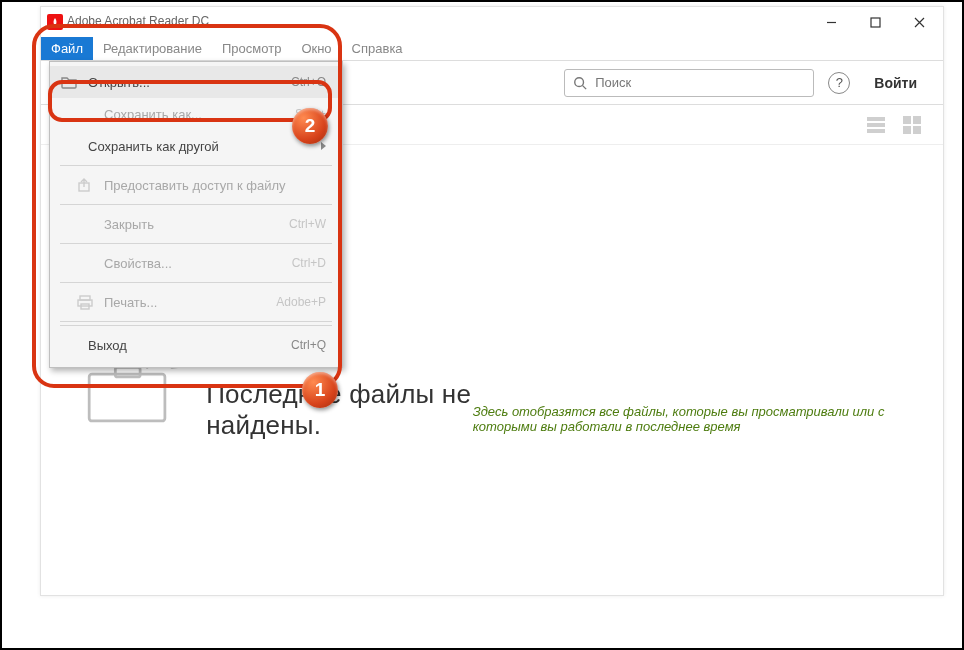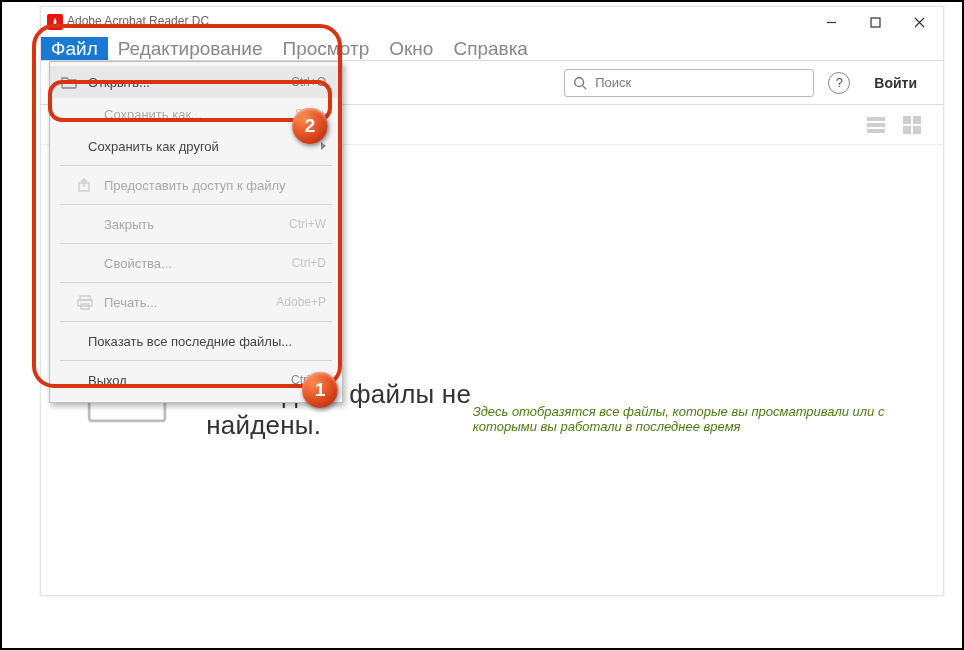--- a/index.html
+++ b/index.html
@@ -7,21 +7,21 @@
   .stage { width:964px; height:650px; position:relative; background:#fff; border:2px solid #000; }
   .window { position:absolute; left:38px; top:4px; right:18px; bottom:52px; background:#fff; border:1px solid #e2e2e2; box-shadow:0 0 4px rgba(0,0,0,.08);}
   .titlebar { height:30px; display:flex; align-items:center; justify-content:space-between; padding:0 2px 0 6px; }
   .title-left { display:flex; align-items:flex-start; gap:4px; }
   .acro-logo { width:16px; height:16px; background:#e11; border-radius:2px; display:flex; align-items:center; justify-content:center;}
   .acro-logo svg { width:10px; height:10px; }
   .title-text { font-size:12px; color:#666; }
   .winbtns { display:flex; }
   .winbtn { width:44px; height:30px; display:flex; align-items:center; justify-content:center; color:#333; }
   .winbtn svg { width:11px; height:11px; stroke:#333; stroke-width:1.2; fill:none; }
-  .menubar { height:24px; display:flex; align-items:stretch; border-bottom:1px solid #ddd; font-size:19px; color:#888; }
+  .menubar { height:24px; display:flex; align-items:stretch; border-bottom:1px solid #ddd; font-size:13px; color:#888; }
   .menu-item { padding:3px 10px; display:flex; align-items:center; }
   .menu-item.active { background:#1979d4; color:#fff; }
   .toolbar { height:44px; border-bottom:1px solid #ddd; display:flex; align-items:center; justify-content:flex-end; padding:0 16px; gap:14px; }
   .search { width:250px; height:28px; border:1px solid #bbb; border-radius:3px; display:flex; align-items:center; padding:0 8px; gap:8px; color:#777; cursor:text;}
   .search svg { width:14px; height:14px; stroke:#777; stroke-width:1.6; fill:none; }
   .search-text { font-size:13px; }
   .help-btn { width:22px; height:22px; border:1.5px solid #888; border-radius:50%; display:flex; align-items:center; justify-content:center; font-size:13px; color:#555; }
   .login-btn { font-size:14px; font-weight:600; color:#333; padding:6px 10px; }
   .subbar { height:40px; border-bottom:1px solid #eee; display:flex; align-items:center; justify-content:flex-end; padding:0 20px; gap:14px; color:#bbb;}
   .viewbtn { display:flex; align-items:center; justify-content:center;}
@@ -190,24 +190,20 @@
             <svg viewBox="0 0 16 16">
               <rect x="3" y="2" width="10" height="4"></rect>
               <rect x="1" y="6" width="14" height="6"></rect>
               <rect x="4" y="10" width="8" height="5"></rect>
             </svg>
           </span>
           <span class="dd-lbl">Печать...</span>
           <span class="dd-sc">Adobe+P</span>
         </div>
         <div class="dd-sep"></div>
-        <div class="dd-item">
-          <span class="ic"></span>
-          <span class="dd-lbl">Показать все последние файлы...</span>
-        </div>
         <div class="dd-sep"></div>
         <div class="dd-item">
           <span class="ic"></span>
           <span class="dd-lbl">Выход</span>
           <span class="dd-sc">Ctrl+Q</span>
         </div>
       </div>
 
   </div>
 

